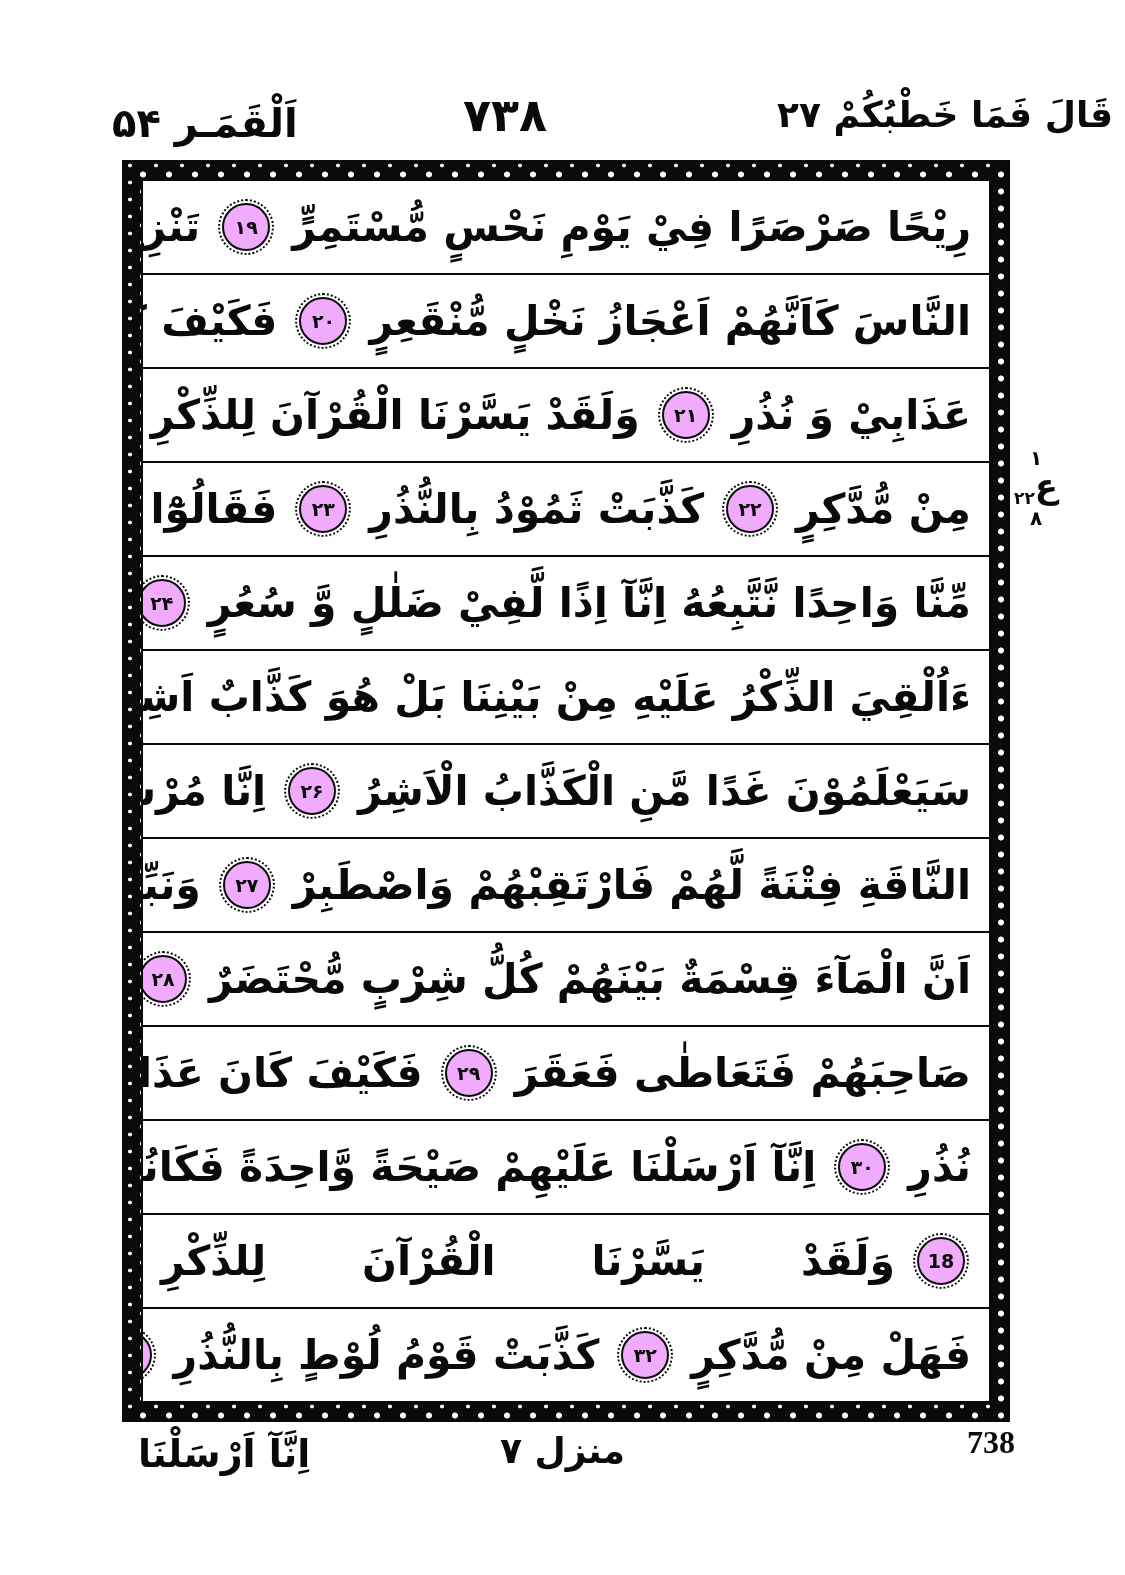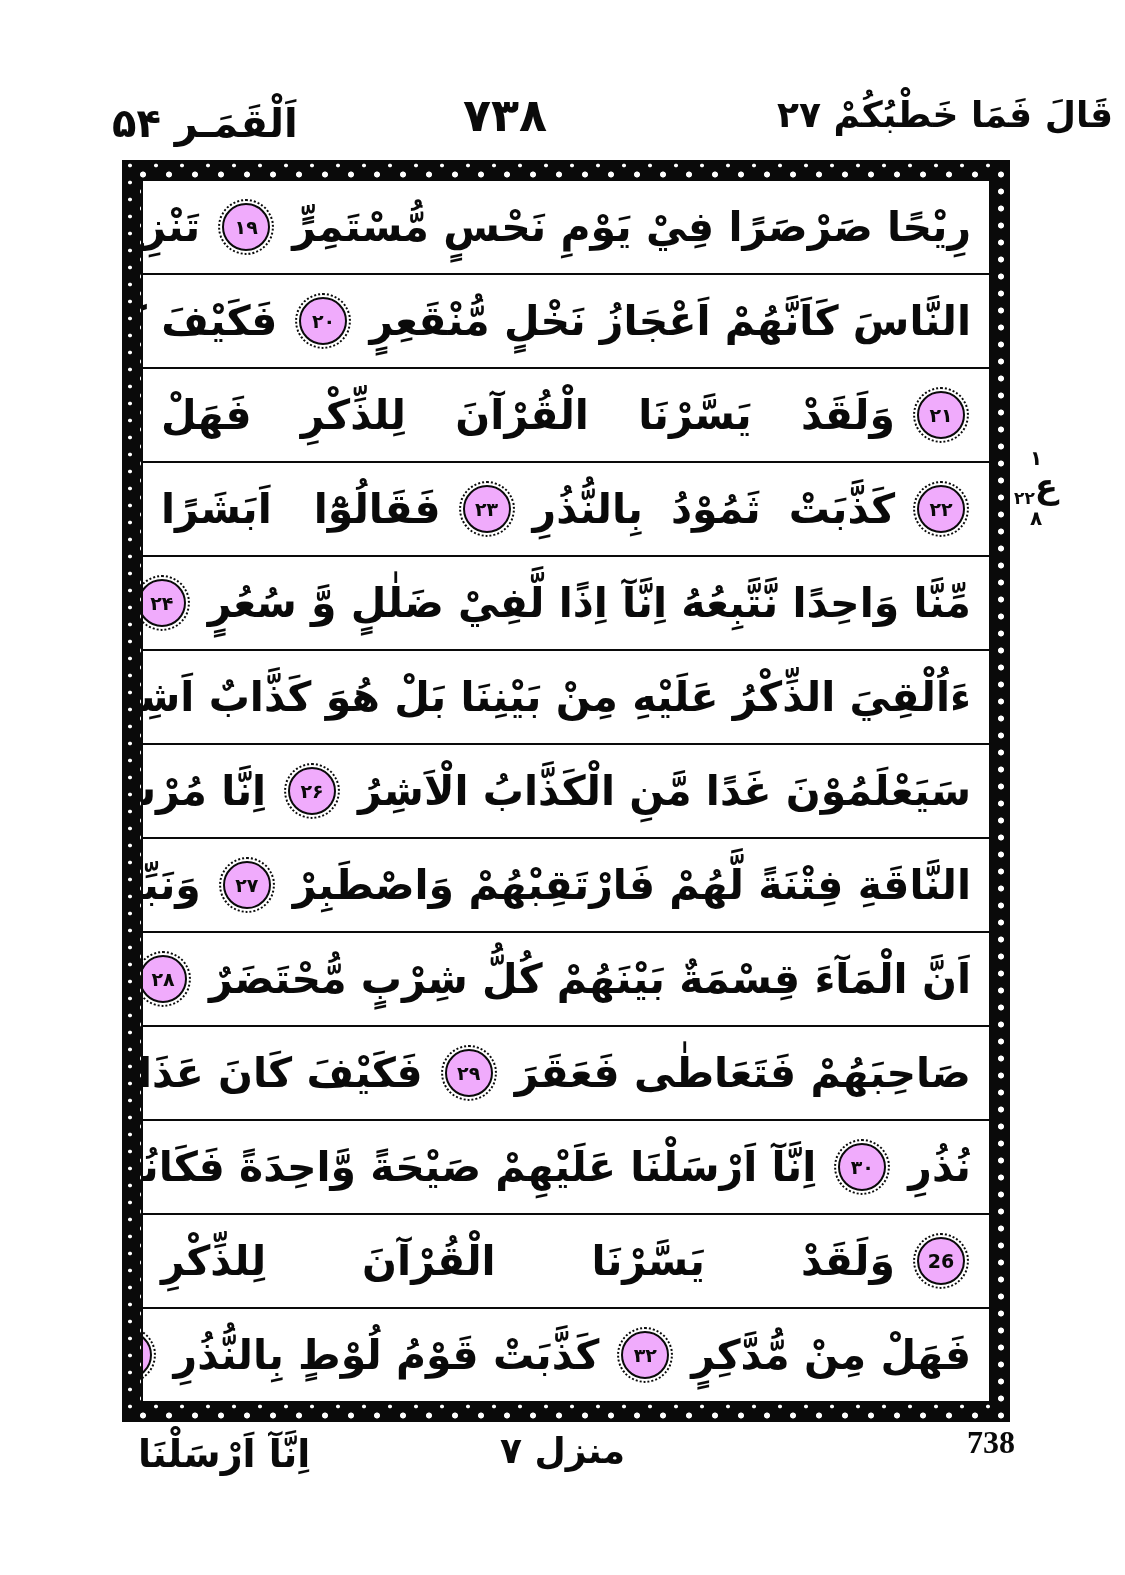--- a/index.html
+++ b/index.html
@@ -101,24 +101,26 @@
         <span class="seg-text">رِيْحًا صَرْصَرًا فِيْ يَوْمِ نَحْسٍ مُّسْتَمِرٍّ</span>
         <span class="verse-badge">۱۹</span>
         <span class="seg-text single">تَنْزِعُ</span>
       </div>
       <div class="line">
         <span class="seg-text">النَّاسَ كَاَنَّهُمْ اَعْجَازُ نَخْلٍ مُّنْقَعِرٍ</span>
         <span class="verse-badge">۲۰</span>
         <span class="seg-text">فَكَيْفَ كَانَ</span>
       </div>
       <div class="line">
+        <span class="seg-text">عَذَابِيْ وَ نُذُرِ</span>
         <span class="verse-badge">۲۱</span>
         <span class="seg-text">وَلَقَدْ يَسَّرْنَا الْقُرْآنَ لِلذِّكْرِ فَهَلْ</span>
       </div>
       <div class="line">
+        <span class="seg-text">مِنْ مُّدَّكِرٍ</span>
         <span class="verse-badge">۲۲</span>
         <span class="seg-text">كَذَّبَتْ ثَمُوْدُ بِالنُّذُرِ</span>
         <span class="verse-badge">۲۳</span>
         <span class="seg-text">فَقَالُوْٓا اَبَشَرًا</span>
       </div>
       <div class="line">
         <span class="seg-text">مِّنَّا وَاحِدًا نَّتَّبِعُهُ اِنَّآ اِذًا لَّفِيْ ضَلٰلٍ وَّ سُعُرٍ</span>
         <span class="verse-badge">۲۴</span>
       </div>
       <div class="line">
@@ -142,21 +144,21 @@
         <span class="seg-text">صَاحِبَهُمْ فَتَعَاطٰى فَعَقَرَ</span>
         <span class="verse-badge">۲۹</span>
         <span class="seg-text">فَكَيْفَ كَانَ عَذَابِيْ وَ</span>
       </div>
       <div class="line">
         <span class="seg-text single">نُذُرِ</span>
         <span class="verse-badge">۳۰</span>
         <span class="seg-text">اِنَّآ اَرْسَلْنَا عَلَيْهِمْ صَيْحَةً وَّاحِدَةً فَكَانُوْا</span>
       </div>
       <div class="line">
-        <span class="verse-badge">26</span>
+        <span class="verse-badge">18</span>
         <span class="seg-text">وَلَقَدْ يَسَّرْنَا الْقُرْآنَ لِلذِّكْرِ</span>
       </div>
       <div class="line">
         <span class="seg-text">فَهَلْ مِنْ مُّدَّكِرٍ</span>
         <span class="verse-badge">۳۲</span>
         <span class="seg-text">كَذَّبَتْ قَوْمُ لُوْطٍ بِالنُّذُرِ</span>
         <span class="verse-badge">۳۳</span>
       </div>
     </div>
 </div>

